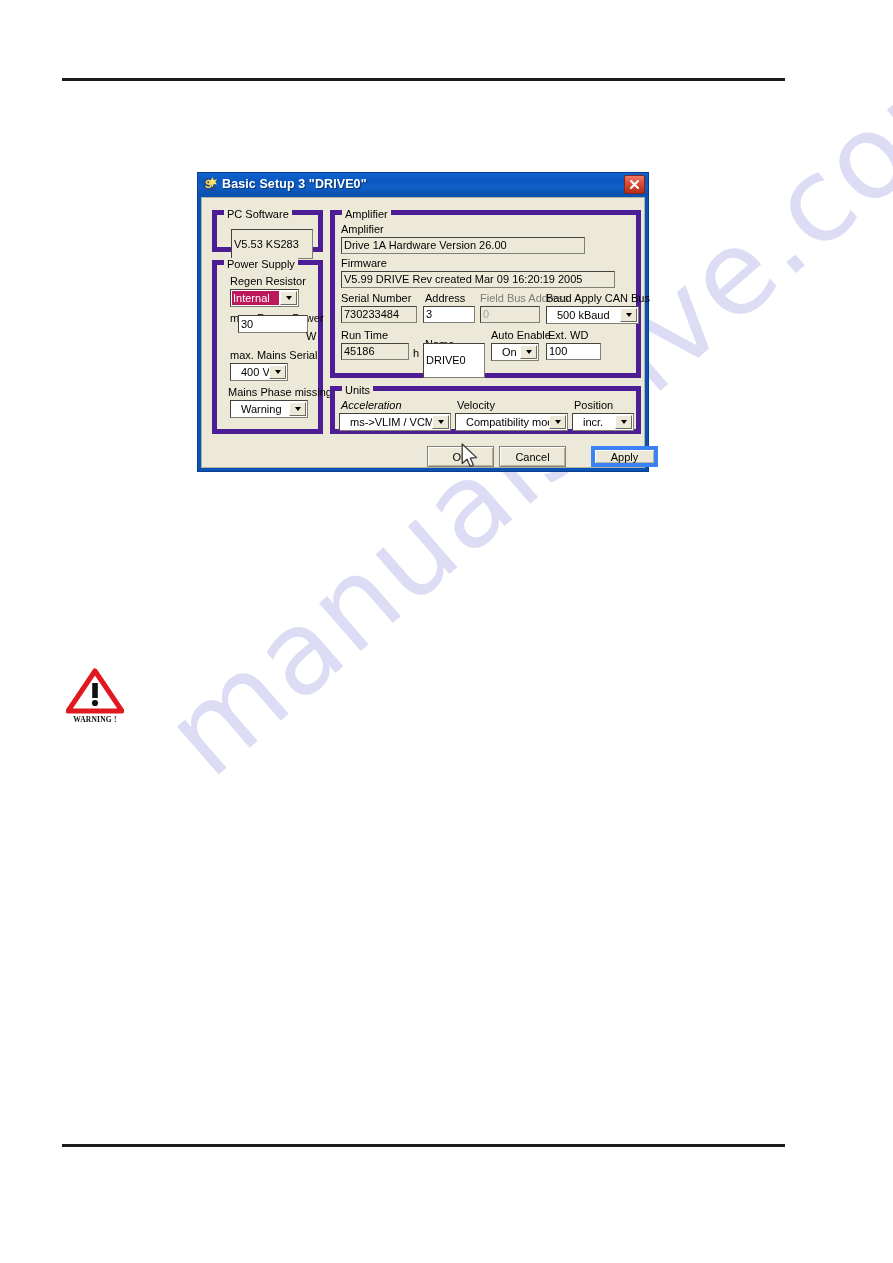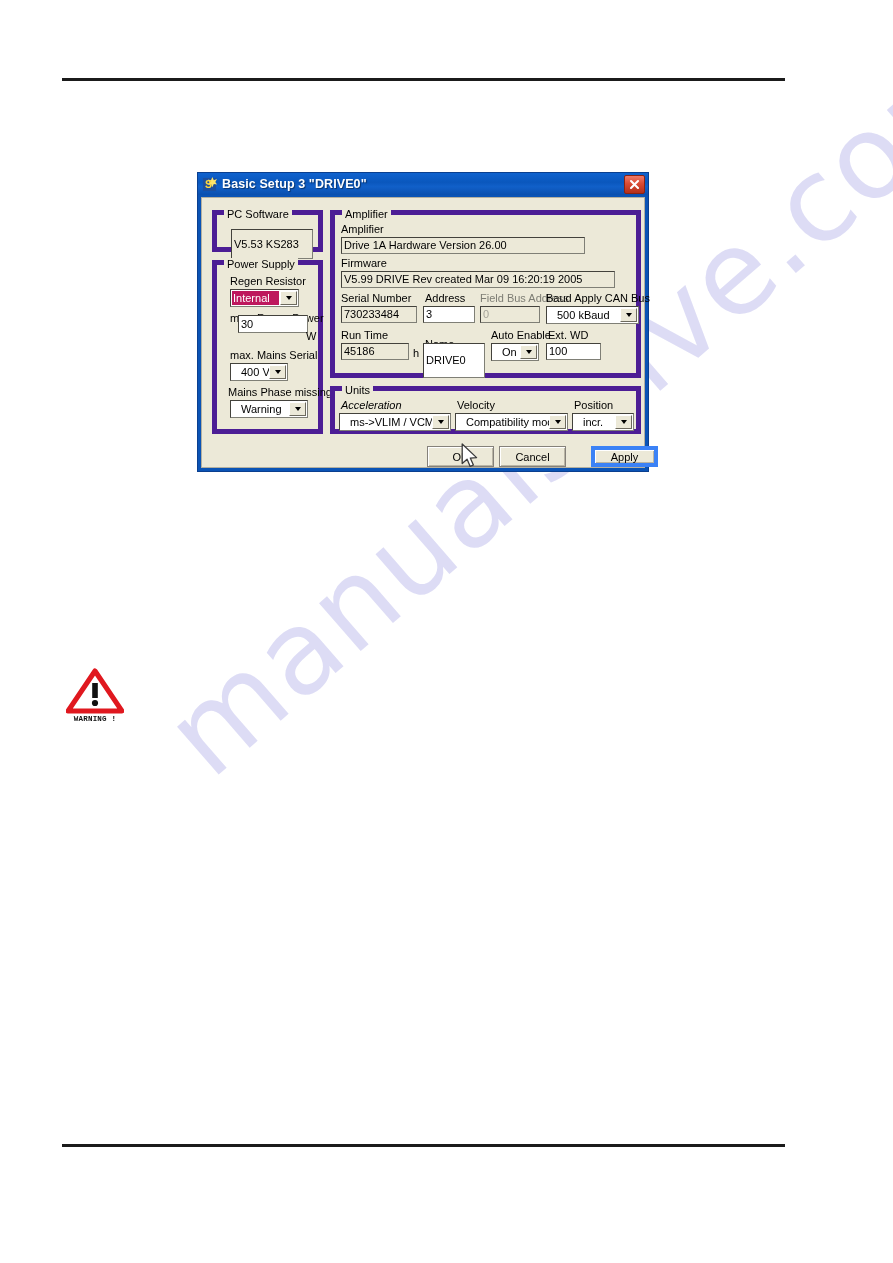--- a/index.html
+++ b/index.html
@@ -51,21 +51,21 @@
     width: 58px;
     text-align: center;
   }
   .warning-tri { display: block; }
   .warning-caption {
     font-size: 7.5px;
     font-weight: bold;
     color: #111;
     letter-spacing: .2px;
     margin-top: 1px;
-    font-family: Liberation Mono, monospace;
+    font-family: Liberation Serif, serif;
   }
 
   
   .dialog {
     position: absolute;
     left: 197px;
     top: 172px;
     width: 452px;
     height: 300px;
     background: #0a53b5;

